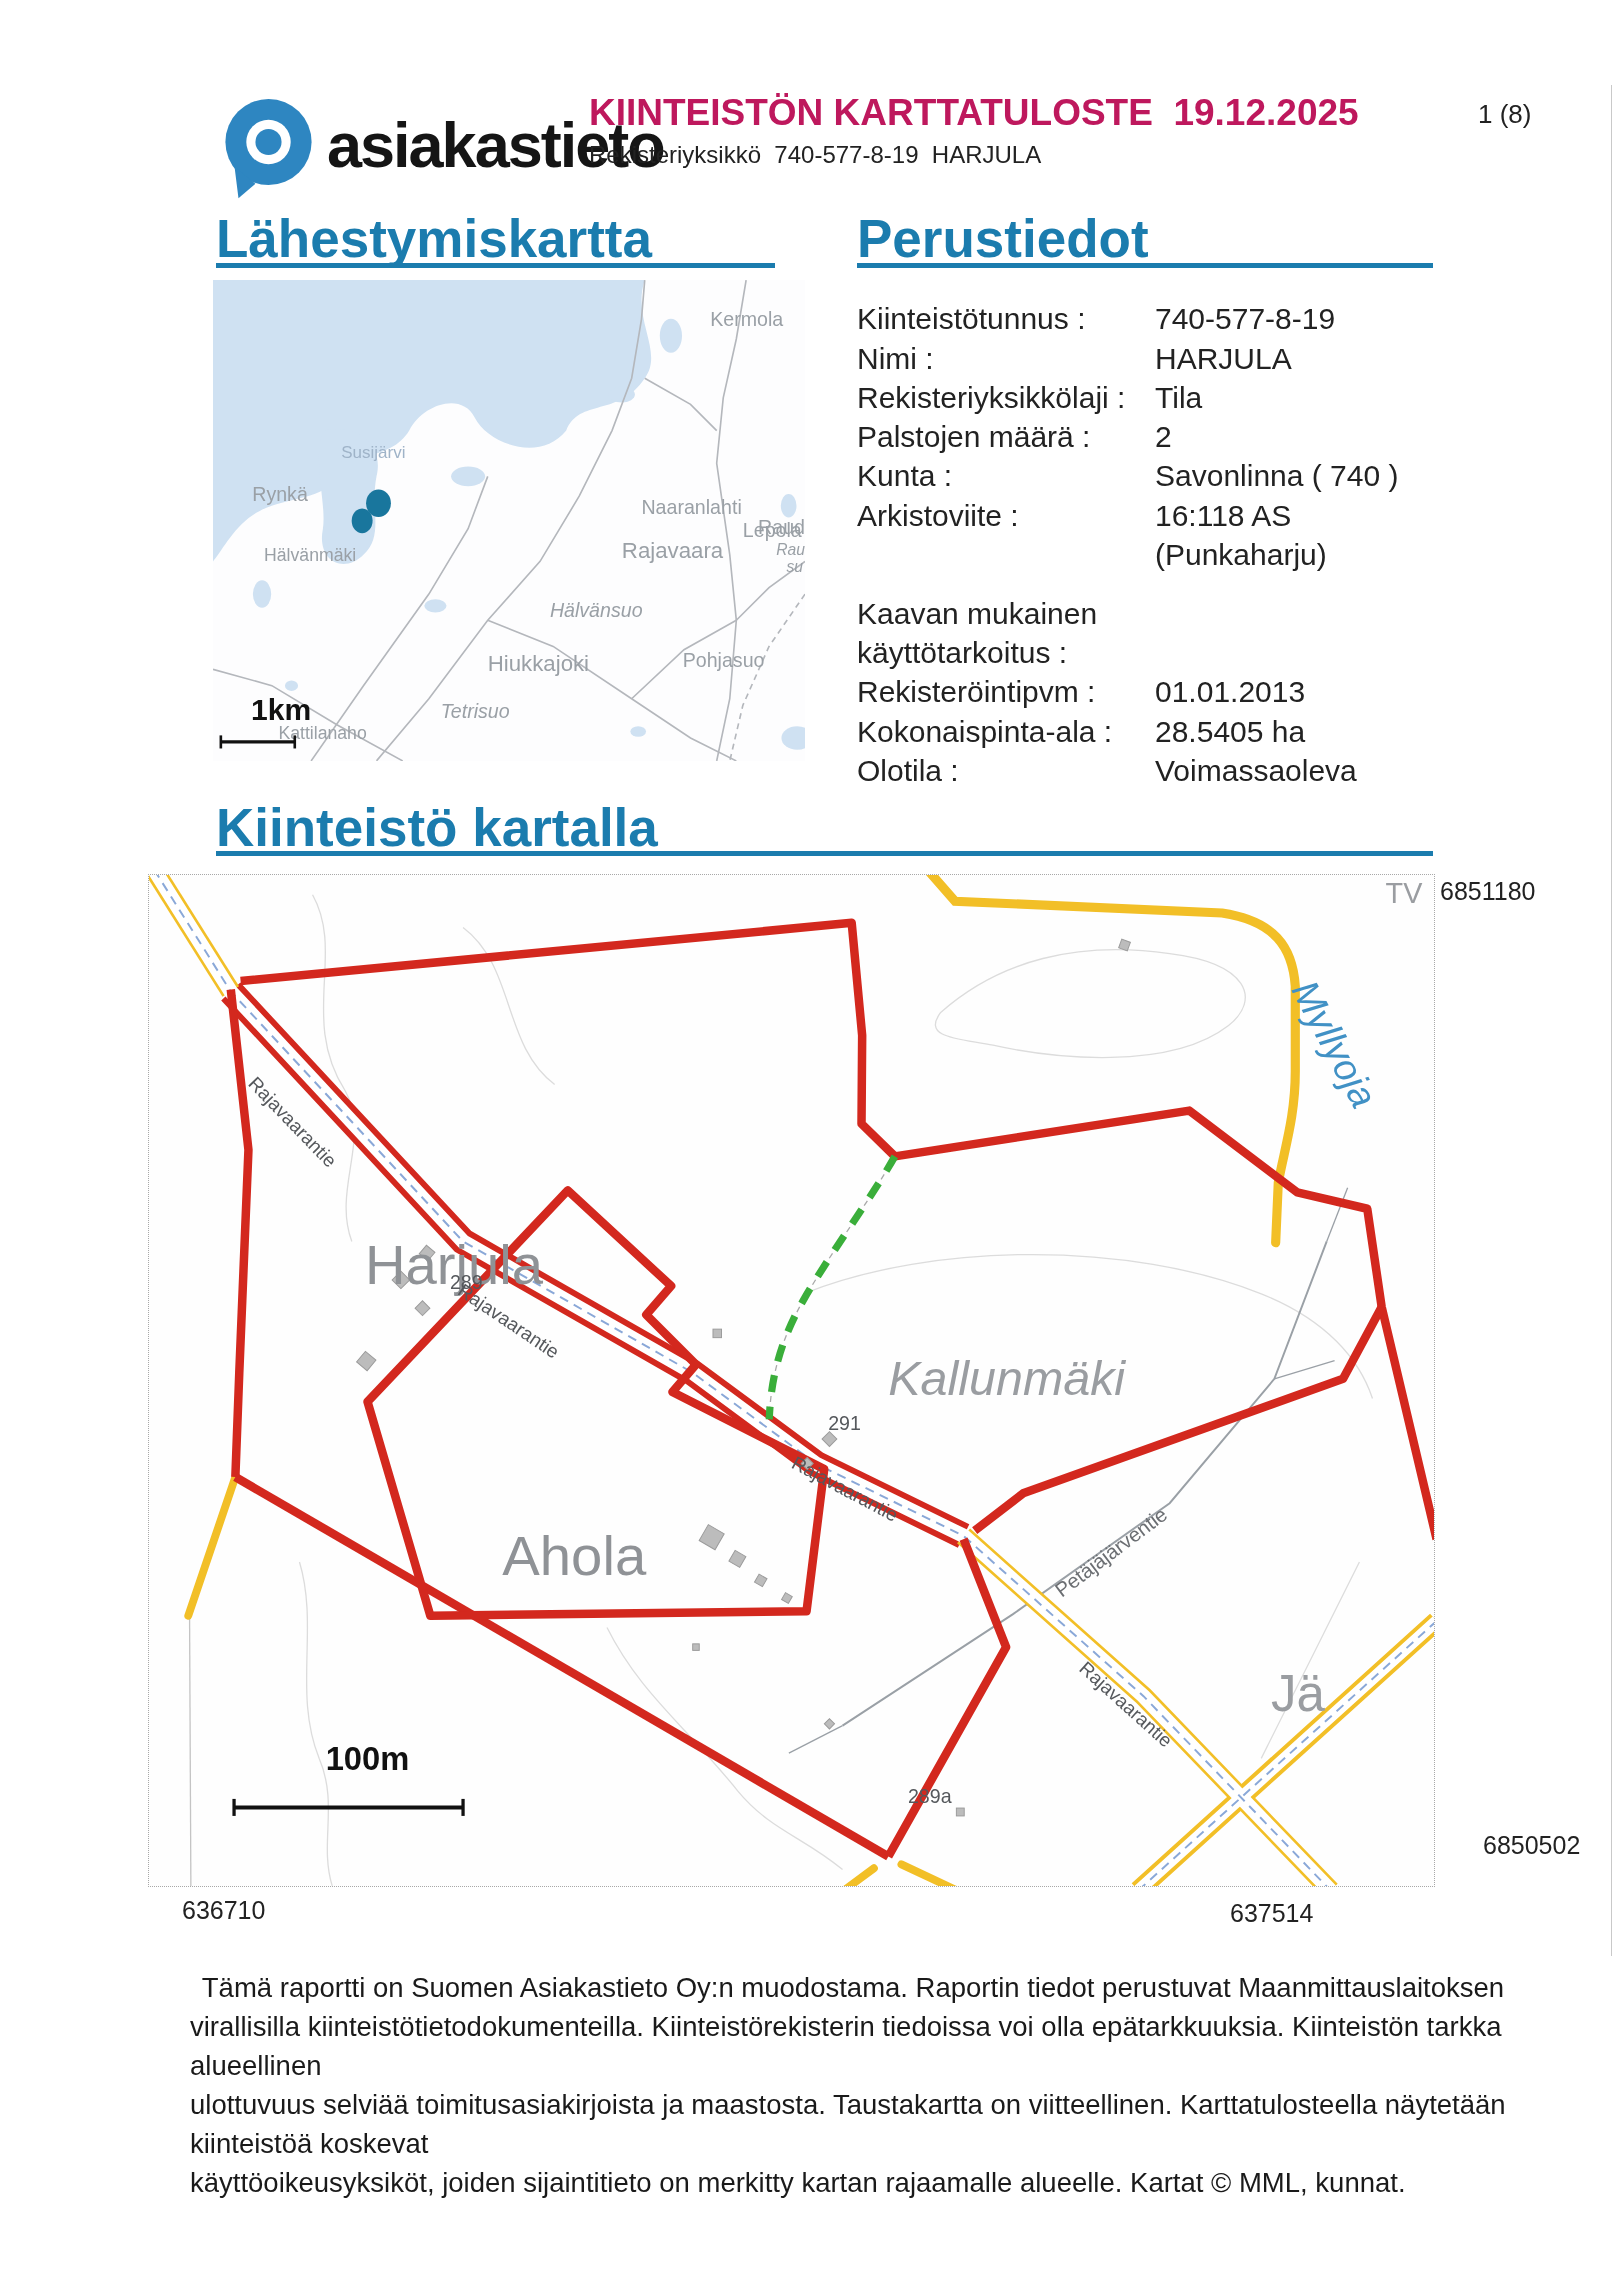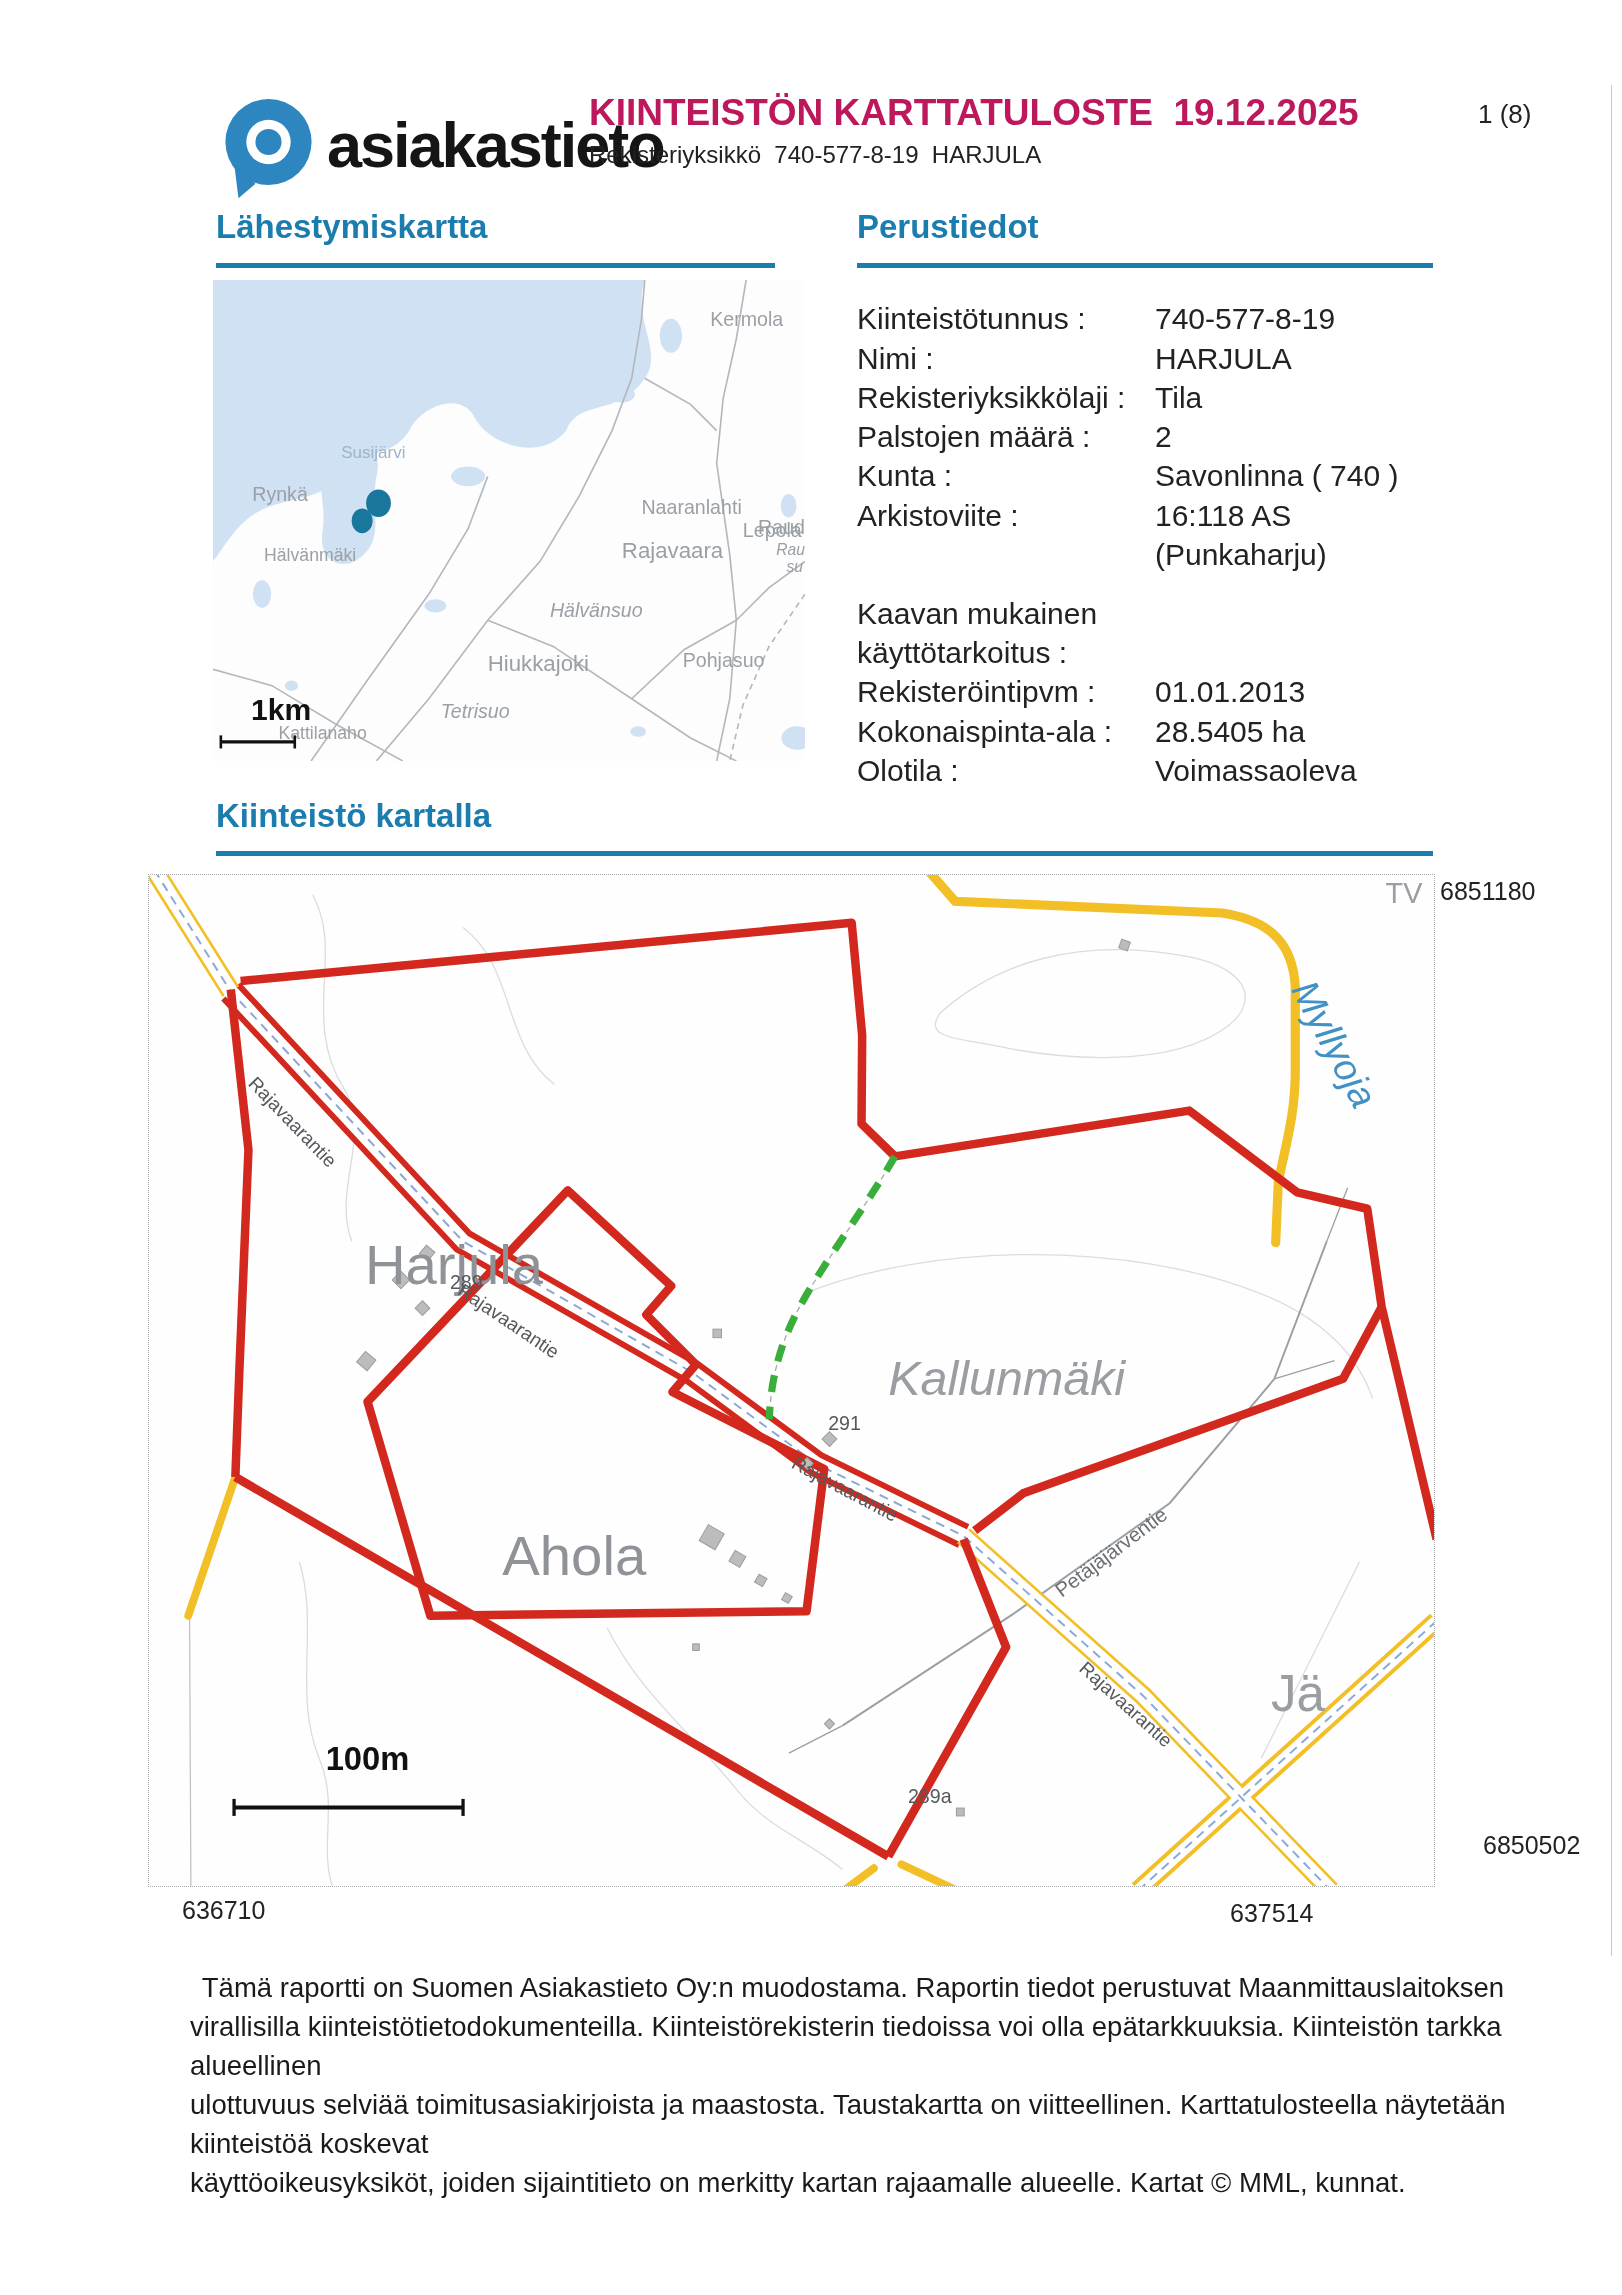--- a/index.html
+++ b/index.html
@@ -4,21 +4,21 @@
 <style>
   html,body{margin:0;padding:0;background:#ffffff;}
   body{width:1623px;height:2295px;position:relative;font-family:"Liberation Sans", sans-serif;color:#1a1a1a;overflow:hidden;}
   .abs{position:absolute;}
   
   .logo-text{font-size:63px;font-weight:700;letter-spacing:-2px;color:#151515;}
   .doc-title{font-size:37px;font-weight:700;color:#be185d;white-space:pre;}
   .doc-subtitle{font-size:24px;color:#222;white-space:pre;}
   .page-num{font-size:26px;color:#222;}
   
-  .sec-head{font-size:33px;font-weight:700;color:#1b7cae;}
+  .sec-head{font-size:53px;font-weight:700;color:#1b7cae;}
   .sec-rule{height:4.6px;background:#1b7cae;}
   
   .info-row{position:absolute;left:857px;width:720px;height:39px;font-size:30px;color:#222;}
   .info-label{position:absolute;left:0;top:0;}
   .info-value{position:absolute;left:298px;top:0;}
   
   .mapbox{background:#fdfdfe;}
   .bigmap{border:1.3px dotted #a8a8a8;}
   .coord{font-size:25px;color:#222;}
   .footer{font-size:27.5px;line-height:39px;color:#1a1a1a;}

